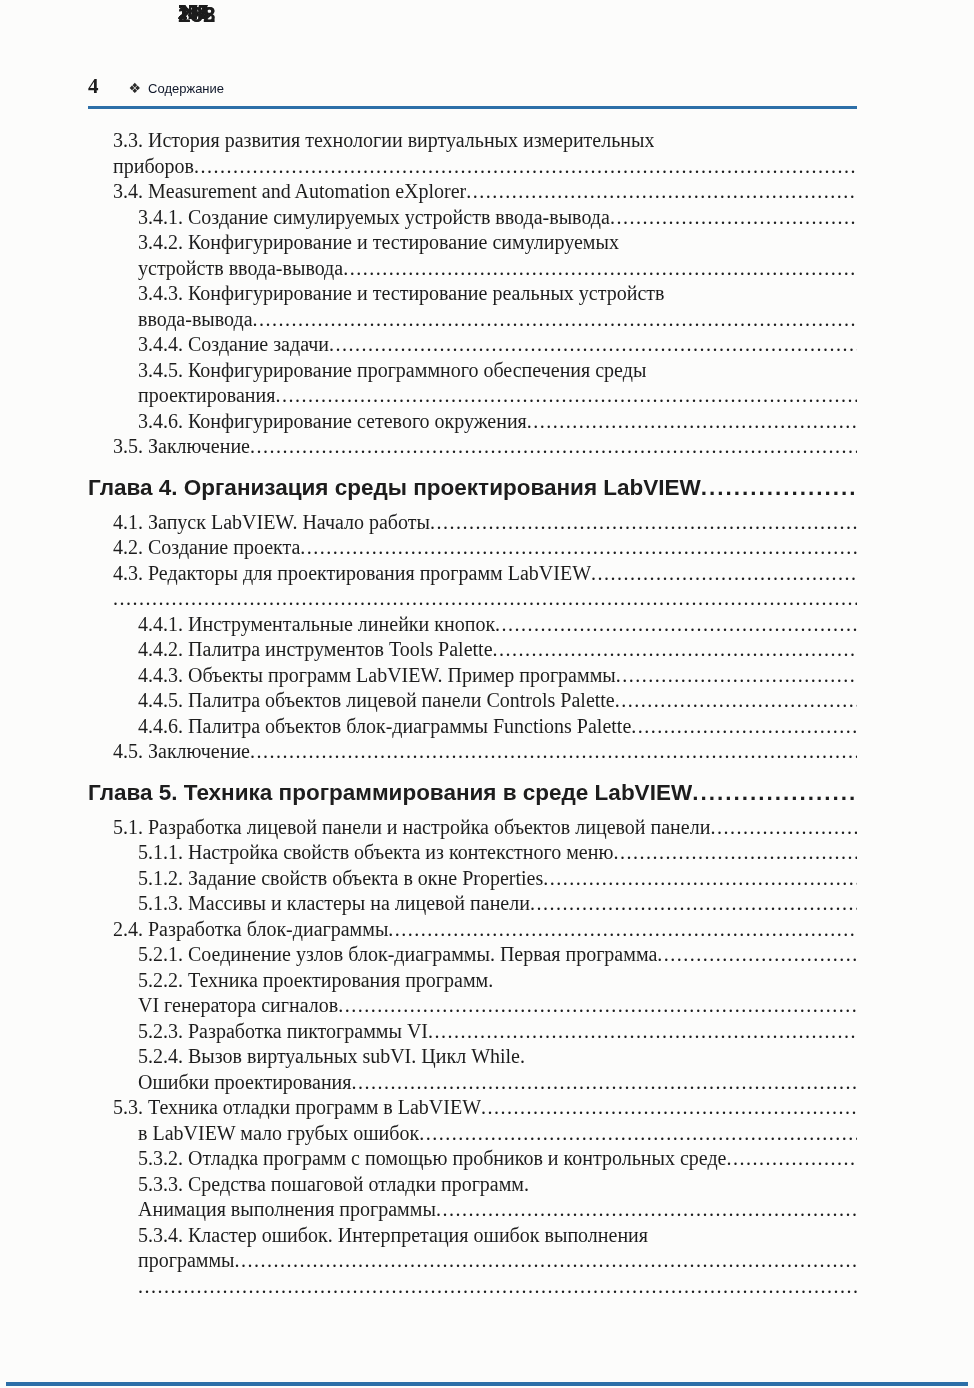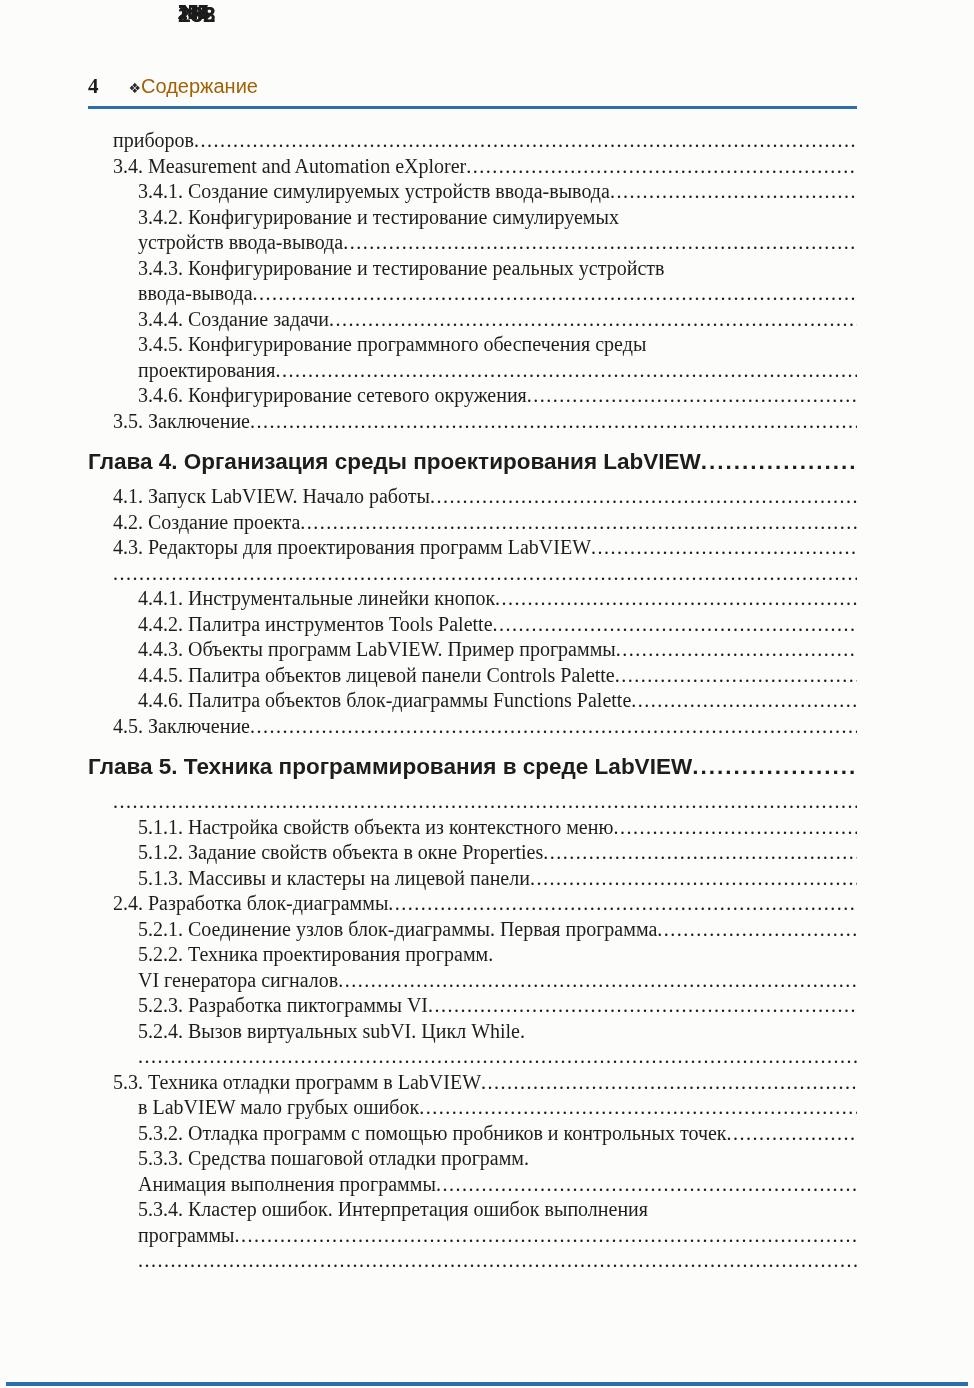--- a/index.html
+++ b/index.html
@@ -9,21 +9,21 @@
     background: #fcfcfb;
     color: #1d1d1d;
     position: relative;
     overflow: hidden;
     font-family: "Liberation Serif", serif;
   }
   .page { position: absolute; left: 88px; top: 0; width: 769px; }
   .page-header { display: flex; align-items: baseline; margin-top: 74px; }
   .pagenum { font-size: 21px; font-weight: bold; }
   .diamond { margin-left: 30px; font-size: 14px; color: #2b2b2b; }
-  .header-title { margin-left: 0; font-family: "Liberation Sans", sans-serif; font-size: 20px; color: #a16207; }
+  .header-title { margin-left: 7px; font-family: "Liberation Sans", sans-serif; font-size: 13px; color: #0f172a; }
   .rule { height: 3px; margin-top: 7px; background: #2d6fa8; }
   .toc { margin-top: 19px; }
   .toc-line { display: flex; align-items: baseline; font-size: 20px; line-height: 25.5px; white-space: nowrap; }
   .toc-line.indent-1 { padding-left: 25px; }
   .toc-line.indent-2 { padding-left: 50px; }
   .toc-line .t { flex: 0 1 auto; overflow: hidden; }
   .toc-line .leader { flex: 1 1 0; min-width: 0; overflow: hidden; }
   .toc-line .leader::after {
     content: "...........................................................................................................................................";
     letter-spacing: 1.5px;
@@ -45,20 +45,24 @@
 
 <div class="page">
   <header class="page-header">
     <span class="pagenum">4</span>
     <span class="diamond">❖</span>
     <span class="header-title">Содержание</span>
   </header>
   <div class="rule" style="background: rgb(45, 111, 168);"></div>
   <main class="toc" id="toc">
       <div class="toc-line indent-1">
+    <span class="t">3.3. История развития технологии виртуальных измерительных</span>
+
+  </div>
+      <div class="toc-line indent-1">
     <span class="t">приборов</span>
     <span class="leader"></span>
     <span class="page">105</span>
   </div>
       <div class="toc-line indent-1">
     <span class="t">3.4. Measurement and Automation eXplorer</span>
     <span class="leader"></span>
     <span class="page">107</span>
   </div>
       <div class="toc-line indent-2">
@@ -161,20 +165,21 @@
     <span class="t">4.5. Заключение</span>
     <span class="leader"></span>
     <span class="page">201</span>
   </div>
       <div class="toc-line indent-0 chapter">
     <span class="t">Глава 5. Техника программирования в среде LabVIEW</span>
     <span class="leader"></span>
     <span class="page">202</span>
   </div>
       <div class="toc-line indent-1">
+    <span class="t">5.1. Разработка лицевой панели и настройка объектов лицевой панели</span>
     <span class="leader"></span>
     <span class="page">203</span>
   </div>
       <div class="toc-line indent-2">
     <span class="t">5.1.1. Настройка свойств объекта из контекстного меню</span>
     <span class="leader"></span>
     <span class="page">207</span>
   </div>
       <div class="toc-line indent-2">
     <span class="t">5.1.2. Задание свойств объекта в окне Properties</span>
@@ -208,35 +213,36 @@
       <div class="toc-line indent-2">
     <span class="t">5.2.3. Разработка пиктограммы VI</span>
     <span class="leader"></span>
     <span class="page">222</span>
   </div>
       <div class="toc-line indent-2">
     <span class="t">5.2.4. Вызов виртуальных subVI. Цикл While.</span>
 
   </div>
       <div class="toc-line indent-2">
+    <span class="t">Ошибки проектирования</span>
     <span class="leader"></span>
     <span class="page">227</span>
   </div>
       <div class="toc-line indent-1">
     <span class="t">5.3. Техника отладки программ в LabVIEW</span>
     <span class="leader"></span>
     <span class="page">232</span>
   </div>
       <div class="toc-line indent-2">
     <span class="t">в LabVIEW мало грубых ошибок</span>
     <span class="leader"></span>
     <span class="page">232</span>
   </div>
       <div class="toc-line indent-2">
-    <span class="t">5.3.2. Отладка программ с помощью пробников и контрольных точек</span>
+    <span class="t">5.3.2. Отладка программ с помощью пробников и контрольных среде</span>
     <span class="leader"></span>
     <span class="page">233</span>
   </div>
       <div class="toc-line indent-2">
     <span class="t">5.3.3. Средства пошаговой отладки программ.</span>
 
   </div>
       <div class="toc-line indent-2">
     <span class="t">Анимация выполнения программы</span>
     <span class="leader"></span>

